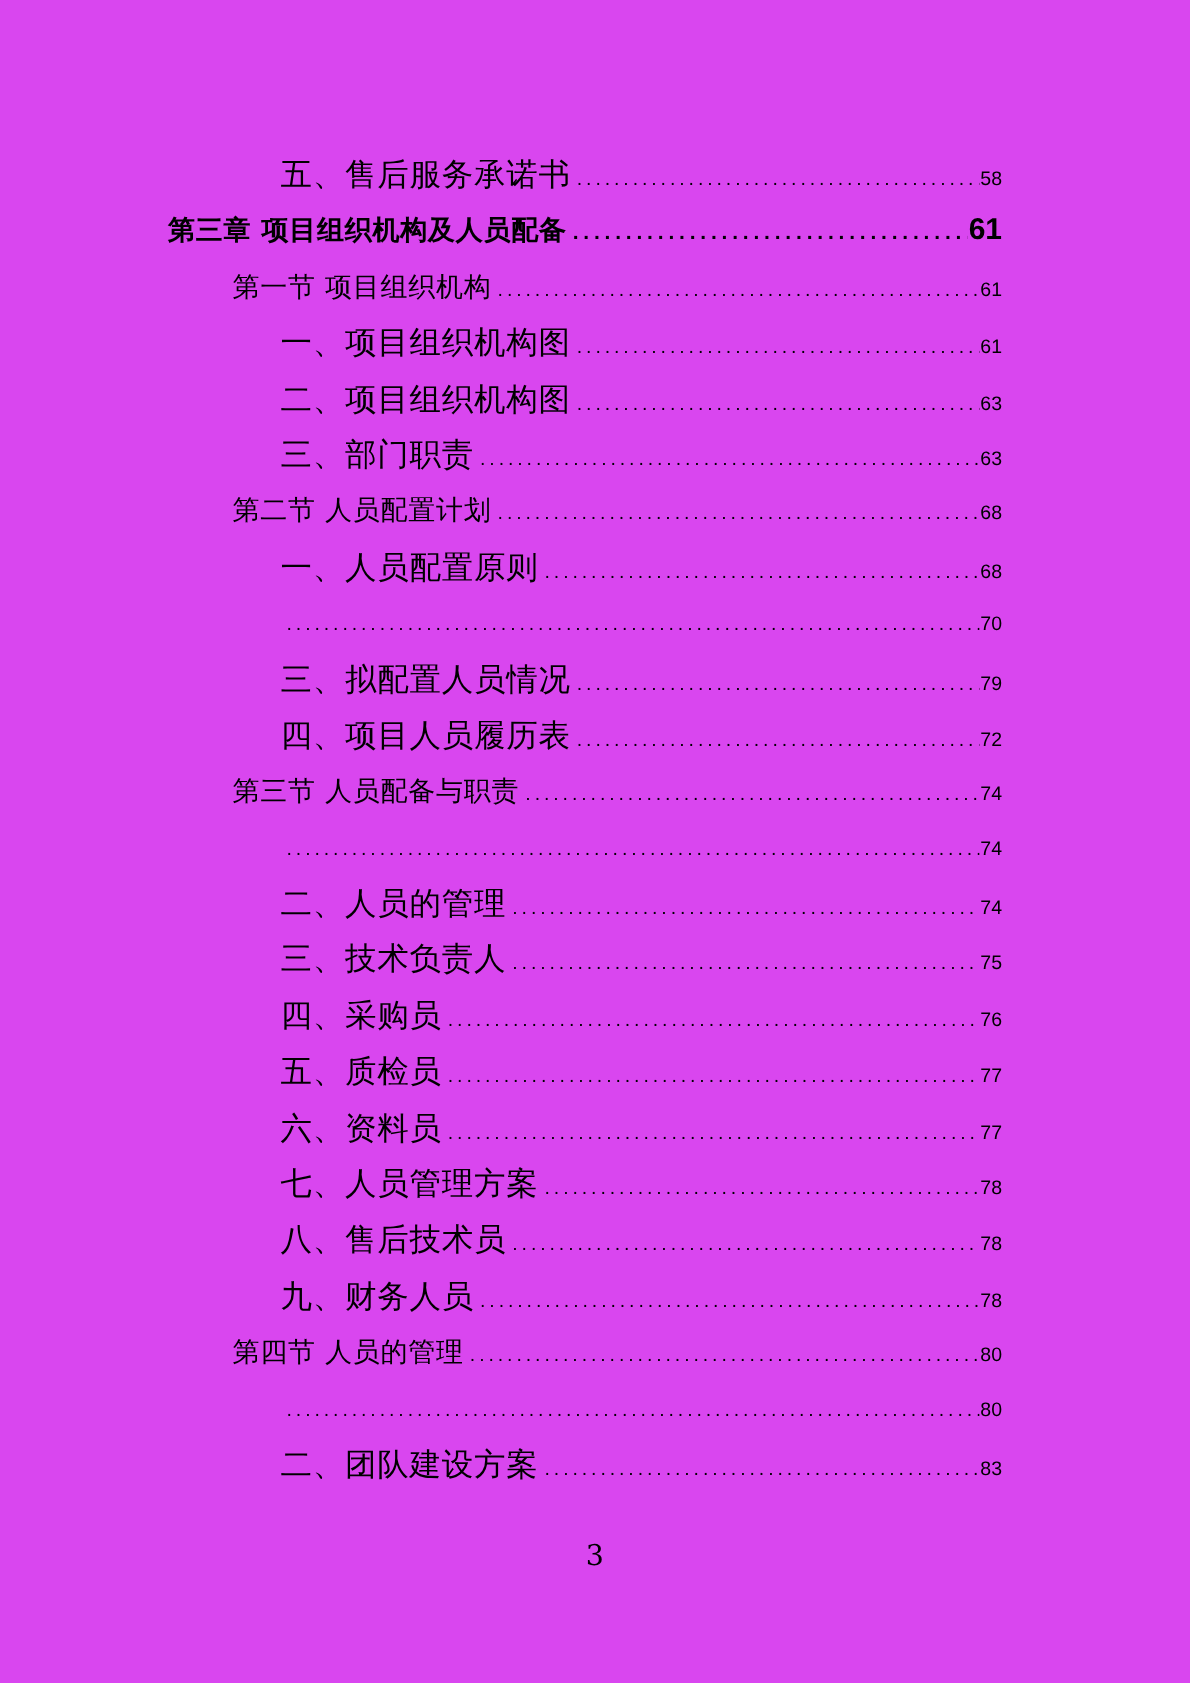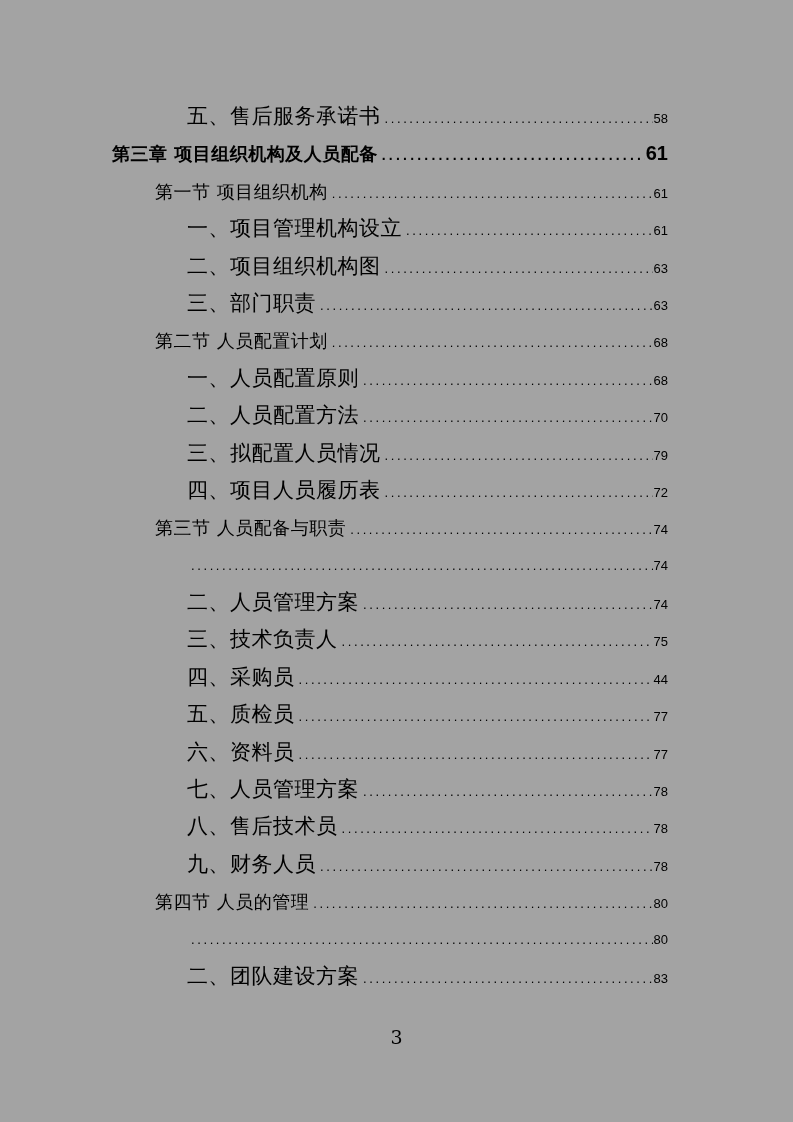--- a/index.html
+++ b/index.html
@@ -8,21 +8,21 @@
     width: 793px;
     height: 1122px;
     position: relative;
     overflow: hidden;
     color: #000000;
     font-family: "DejaVu Serif", "Liberation Serif", serif;
   }
   .page {
     position: absolute;
     inset: 0;
-    background: #a3a3a3;
+    background: #d946ef;
   }
   .toc-list {
     position: absolute;
     left: 112px;
     top: 98px;
     width: 556px;
   }
   .toc-row {
     display: flex;
     align-items: baseline;
@@ -90,21 +90,21 @@
       <span class="toc-label">第三章 项目组织机构及人员配备</span>
       <span class="toc-leader">............................................................................................................................................................................................................................</span>
       <span class="toc-page">61</span>
     </div>
       <div class="toc-row level-section">
       <span class="toc-label">第一节 项目组织机构</span>
       <span class="toc-leader">............................................................................................................................................................................................................................</span>
       <span class="toc-page">61</span>
     </div>
       <div class="toc-row level-item">
-      <span class="toc-label">一、项目管理机构设立</span>
+      <span class="toc-label">一、项目组织机构图</span>
       <span class="toc-leader">............................................................................................................................................................................................................................</span>
       <span class="toc-page">61</span>
     </div>
       <div class="toc-row level-item">
       <span class="toc-label">二、项目组织机构图</span>
       <span class="toc-leader">............................................................................................................................................................................................................................</span>
       <span class="toc-page">63</span>
     </div>
       <div class="toc-row level-item">
       <span class="toc-label">三、部门职责</span>
@@ -115,21 +115,20 @@
       <span class="toc-label">第二节 人员配置计划</span>
       <span class="toc-leader">............................................................................................................................................................................................................................</span>
       <span class="toc-page">68</span>
     </div>
       <div class="toc-row level-item">
       <span class="toc-label">一、人员配置原则</span>
       <span class="toc-leader">............................................................................................................................................................................................................................</span>
       <span class="toc-page">68</span>
     </div>
       <div class="toc-row level-item">
-      <span class="toc-label">二、人员配置方法</span>
       <span class="toc-leader">............................................................................................................................................................................................................................</span>
       <span class="toc-page">70</span>
     </div>
       <div class="toc-row level-item">
       <span class="toc-label">三、拟配置人员情况</span>
       <span class="toc-leader">............................................................................................................................................................................................................................</span>
       <span class="toc-page">79</span>
     </div>
       <div class="toc-row level-item">
       <span class="toc-label">四、项目人员履历表</span>
@@ -139,33 +138,33 @@
       <div class="toc-row level-section">
       <span class="toc-label">第三节 人员配备与职责</span>
       <span class="toc-leader">............................................................................................................................................................................................................................</span>
       <span class="toc-page">74</span>
     </div>
       <div class="toc-row level-item">
       <span class="toc-leader">............................................................................................................................................................................................................................</span>
       <span class="toc-page">74</span>
     </div>
       <div class="toc-row level-item">
-      <span class="toc-label">二、人员管理方案</span>
+      <span class="toc-label">二、人员的管理</span>
       <span class="toc-leader">............................................................................................................................................................................................................................</span>
       <span class="toc-page">74</span>
     </div>
       <div class="toc-row level-item">
       <span class="toc-label">三、技术负责人</span>
       <span class="toc-leader">............................................................................................................................................................................................................................</span>
       <span class="toc-page">75</span>
     </div>
       <div class="toc-row level-item">
       <span class="toc-label">四、采购员</span>
       <span class="toc-leader">............................................................................................................................................................................................................................</span>
-      <span class="toc-page">44</span>
+      <span class="toc-page">76</span>
     </div>
       <div class="toc-row level-item">
       <span class="toc-label">五、质检员</span>
       <span class="toc-leader">............................................................................................................................................................................................................................</span>
       <span class="toc-page">77</span>
     </div>
       <div class="toc-row level-item">
       <span class="toc-label">六、资料员</span>
       <span class="toc-leader">............................................................................................................................................................................................................................</span>
       <span class="toc-page">77</span>

